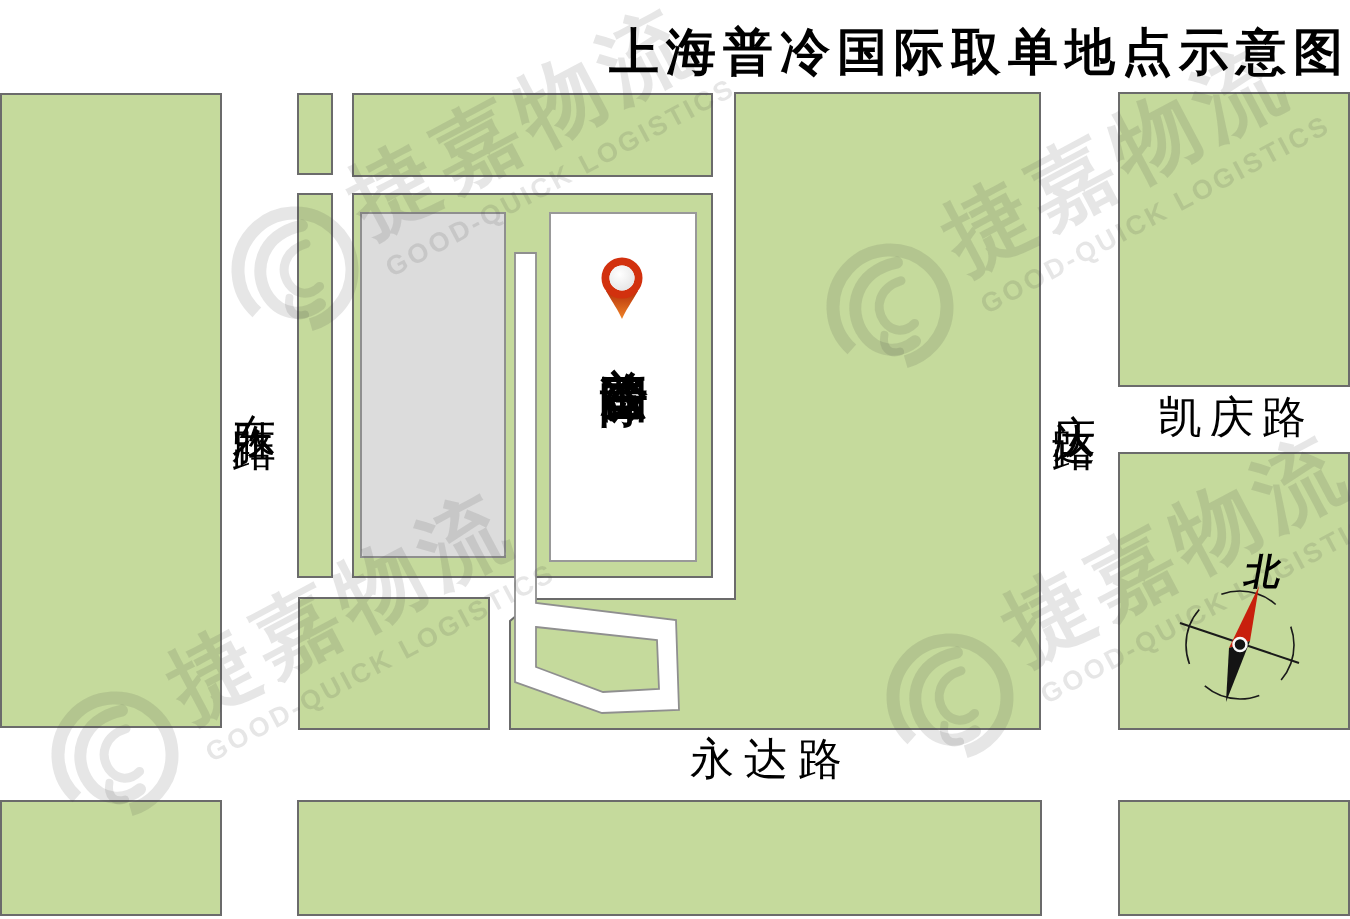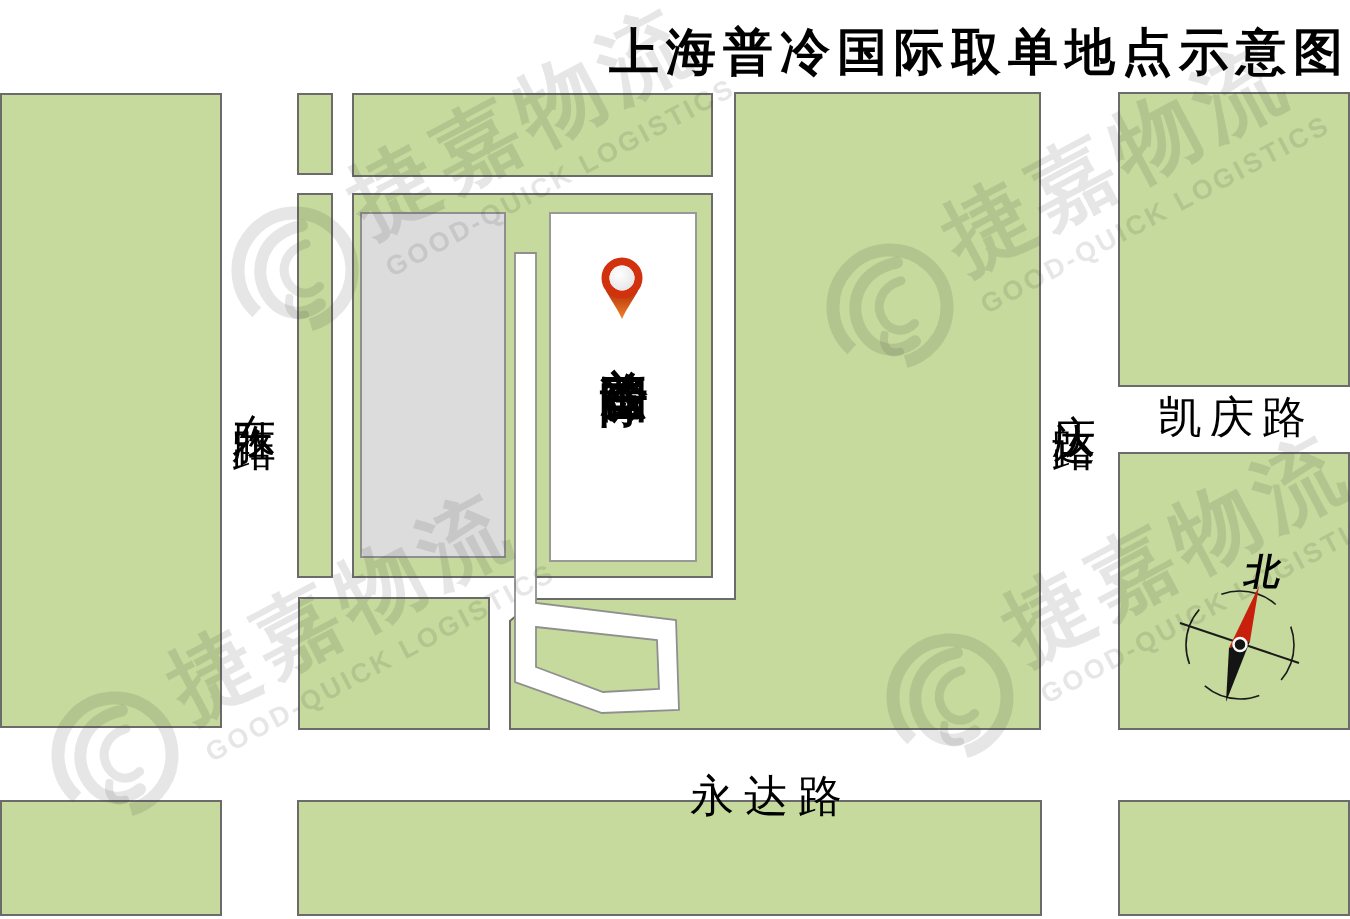--- a/index.html
+++ b/index.html
@@ -105,21 +105,21 @@
         <div class="wm-cn">捷嘉物流</div>
         <div class="wm-en">GOOD-QUICK LOGISTICS</div>
       </div>
     </div>
   </div>
 
   <div class="lbl lbl-title">上海普冷国际取单地点示意图</div>
   <div class="lbl lbl-road vert" style="left:230px;top:378px;">东胜路</div>
   <div class="lbl lbl-road vert" style="left:1050px;top:378px;">庆达路</div>
   <div class="lbl lbl-road" style="left:1158px;top:392px;">凯庆路</div>
-  <div class="lbl lbl-road" style="left:690px;top:734px;letter-spacing:10px;margin-top:37px;">永达路</div>
+  <div class="lbl lbl-road" style="left:690px;top:734px;letter-spacing:10px;">永达路</div>
   <div class="lbl lbl-facility vert" style="left:597px;top:328px;">普冷国际</div>
   <div class="lbl lbl-north" style="left:1245px;top:552px;">北</div>
 
   <svg class="layer-top" width="1350" height="919" viewBox="0 0 1350 919">
     <defs>
       <linearGradient id="gradTip" x1="0" y1="0" x2="0" y2="1">
         <stop offset="0" stop-color="#b5300a"></stop>
         <stop offset="1" stop-color="#f08428"></stop>
       </linearGradient>
       <radialGradient id="gradBall" cx="0.4" cy="0.35" r="0.9">

